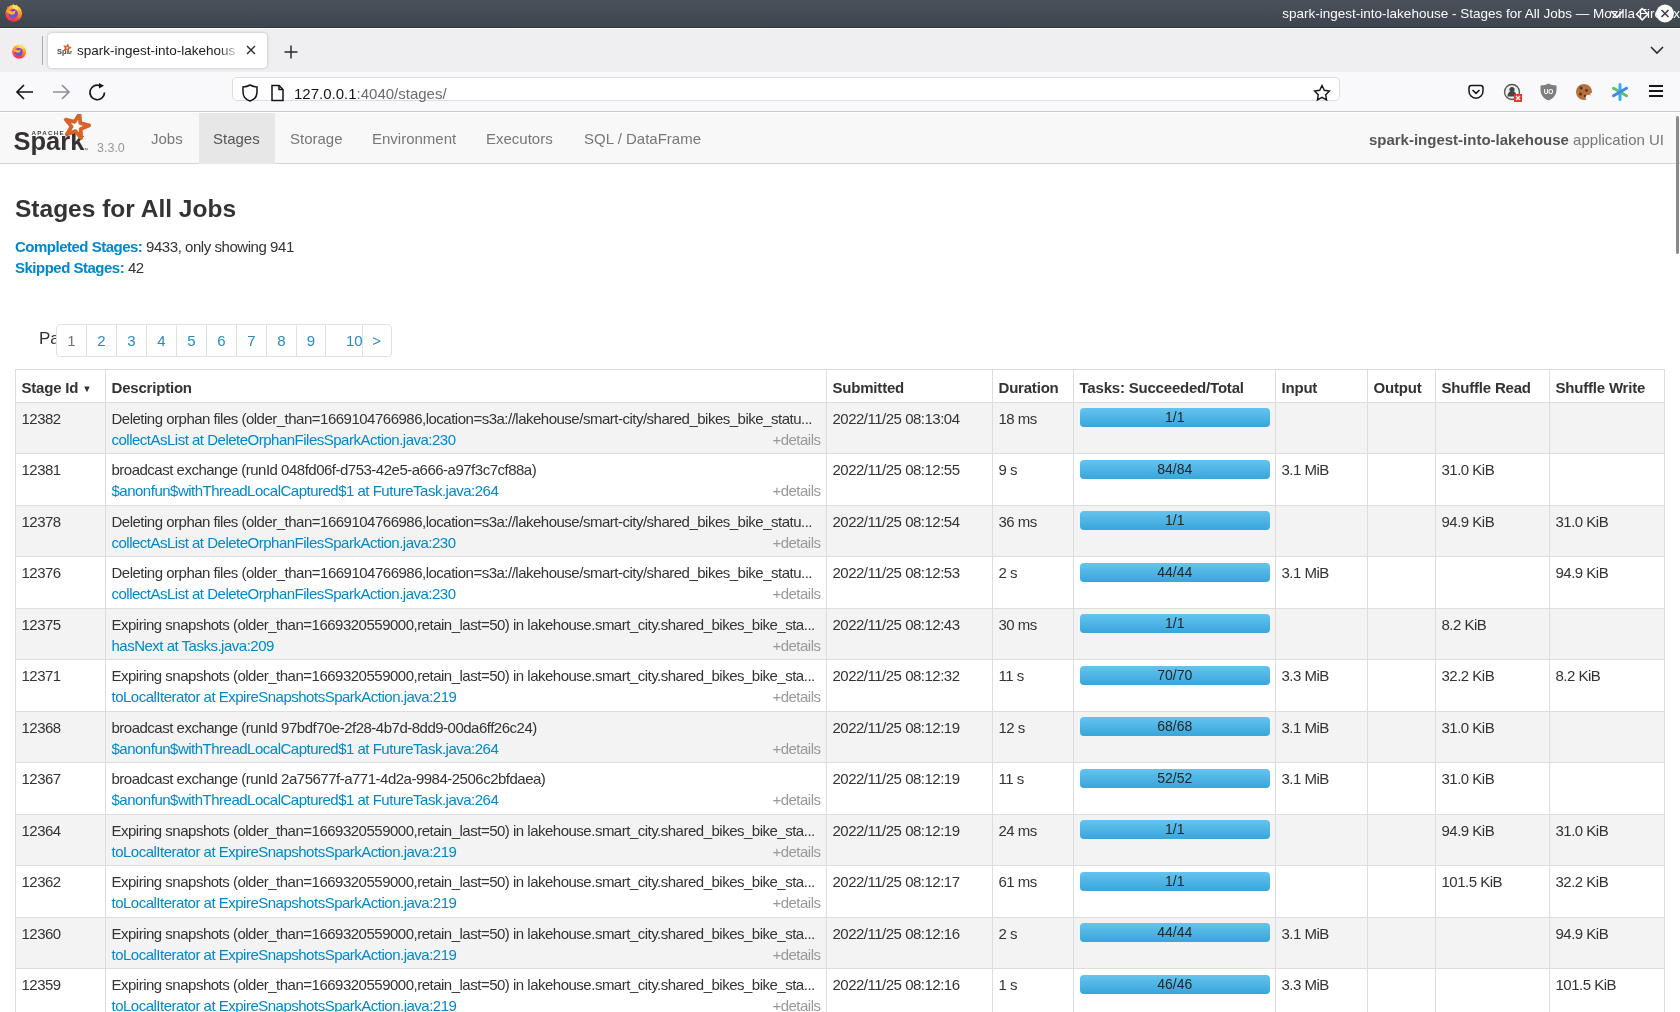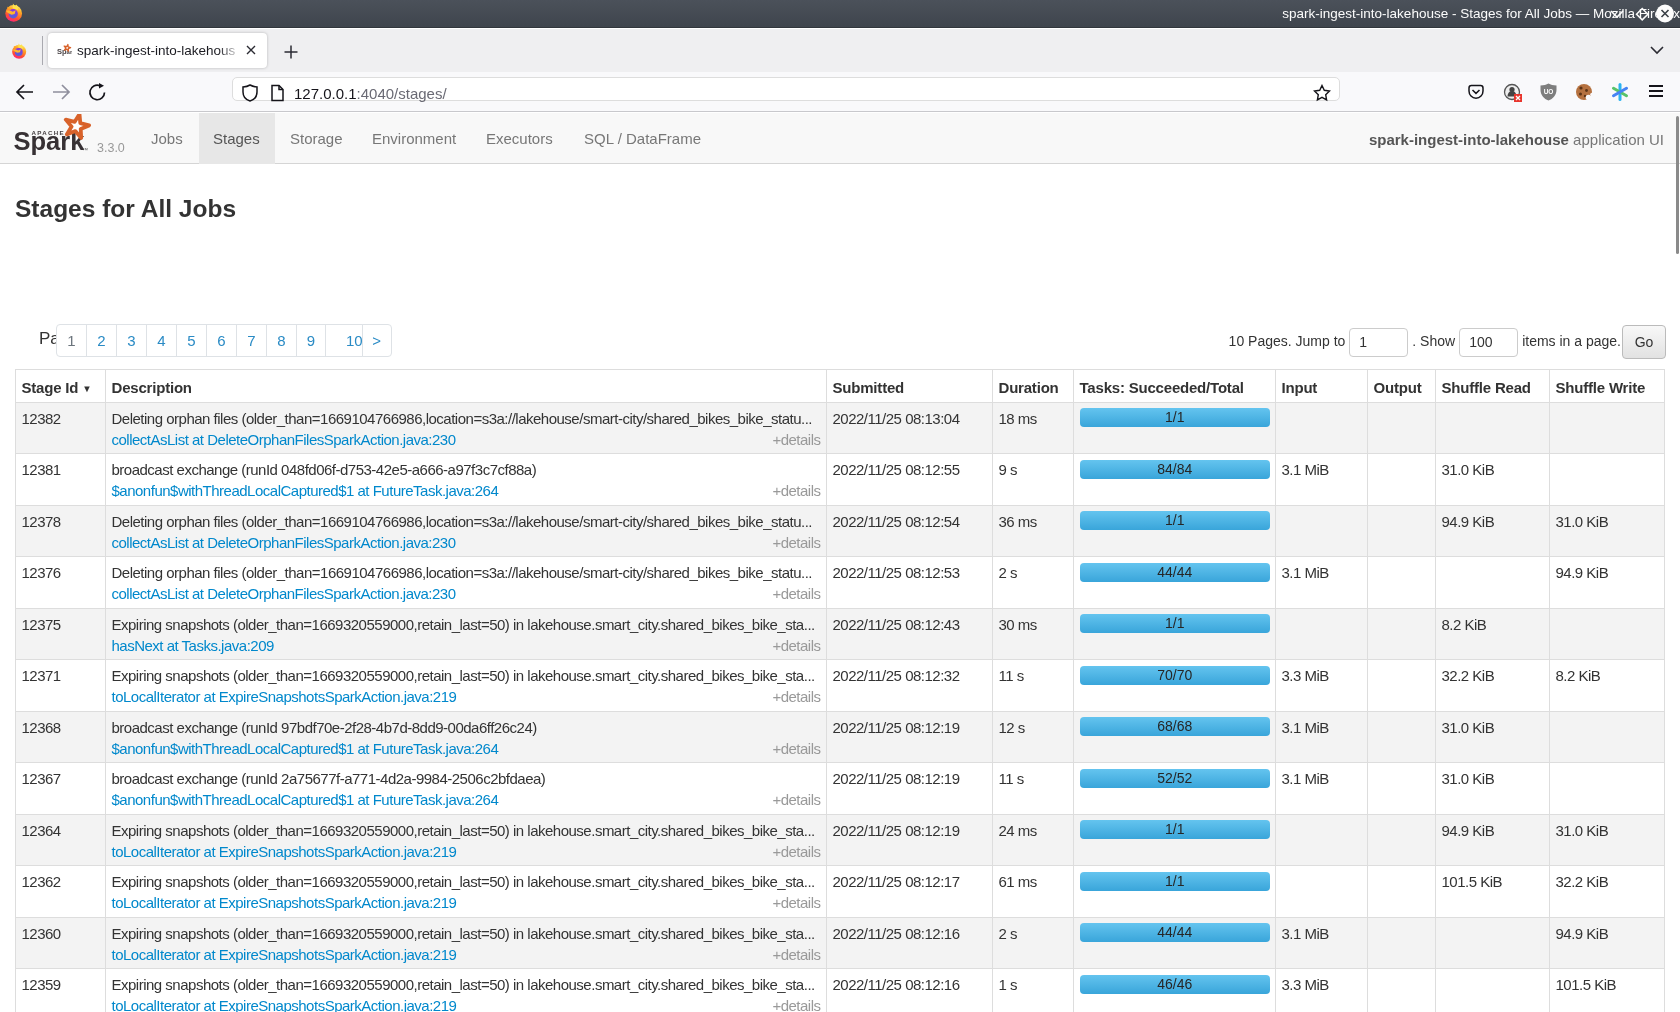--- a/index.html
+++ b/index.html
@@ -240,36 +240,39 @@
     <div id="activebg"></div>
     <span class="navitem" style="left:151px;">Jobs</span>
     <span class="navitem active" style="left:213px;">Stages</span>
     <span class="navitem" style="left:290px;">Storage</span>
     <span class="navitem" style="left:372px;">Environment</span>
     <span class="navitem" style="left:486px;">Executors</span>
     <span class="navitem" style="left:584px;">SQL / DataFrame</span>
     <span id="appname"><b>spark-ingest-into-lakehouse</b> application UI</span>
   </div>
   <div id="h3">Stages for All Jobs</div>
+  <div id="stagelist">
+    <div><a href="#c">Completed Stages:</a> 9433, only showing 941</div>
+    <div><a href="#s">Skipped Stages:</a> 42</div>
+  </div>
   <div id="pagerow">
     <span id="pagelabel">Page:</span>
     <div id="pager">
       <span class="first cur" style="width:31px;">1</span>
       <span style="width:31px;">2</span>
       <span style="width:31px;">3</span>
       <span style="width:31px;">4</span>
       <span style="width:31px;">5</span>
       <span style="width:31px;">6</span>
       <span style="width:31px;">7</span>
       <span style="width:31px;">8</span>
       <span style="width:30px;">9</span>
       <span style="width:38px;padding-left:20px;">10</span>
       <span class="last" style="width:29.5px;">&gt;</span>
     </div>
-    <div id="jump">10 Pages. Jump to<input value="1" style="">. Show<input value="100" style="">items in a page.<span id="gobtn">Go</span></div>
   </div>
   <table id="tbl">
     <colgroup>
       <col style="width:90px">
         <col style="width:721px">
         <col style="width:166px">
         <col style="width:81px">
       <col style="width:202px">
         <col style="width:92px">
         <col style="width:68px">

